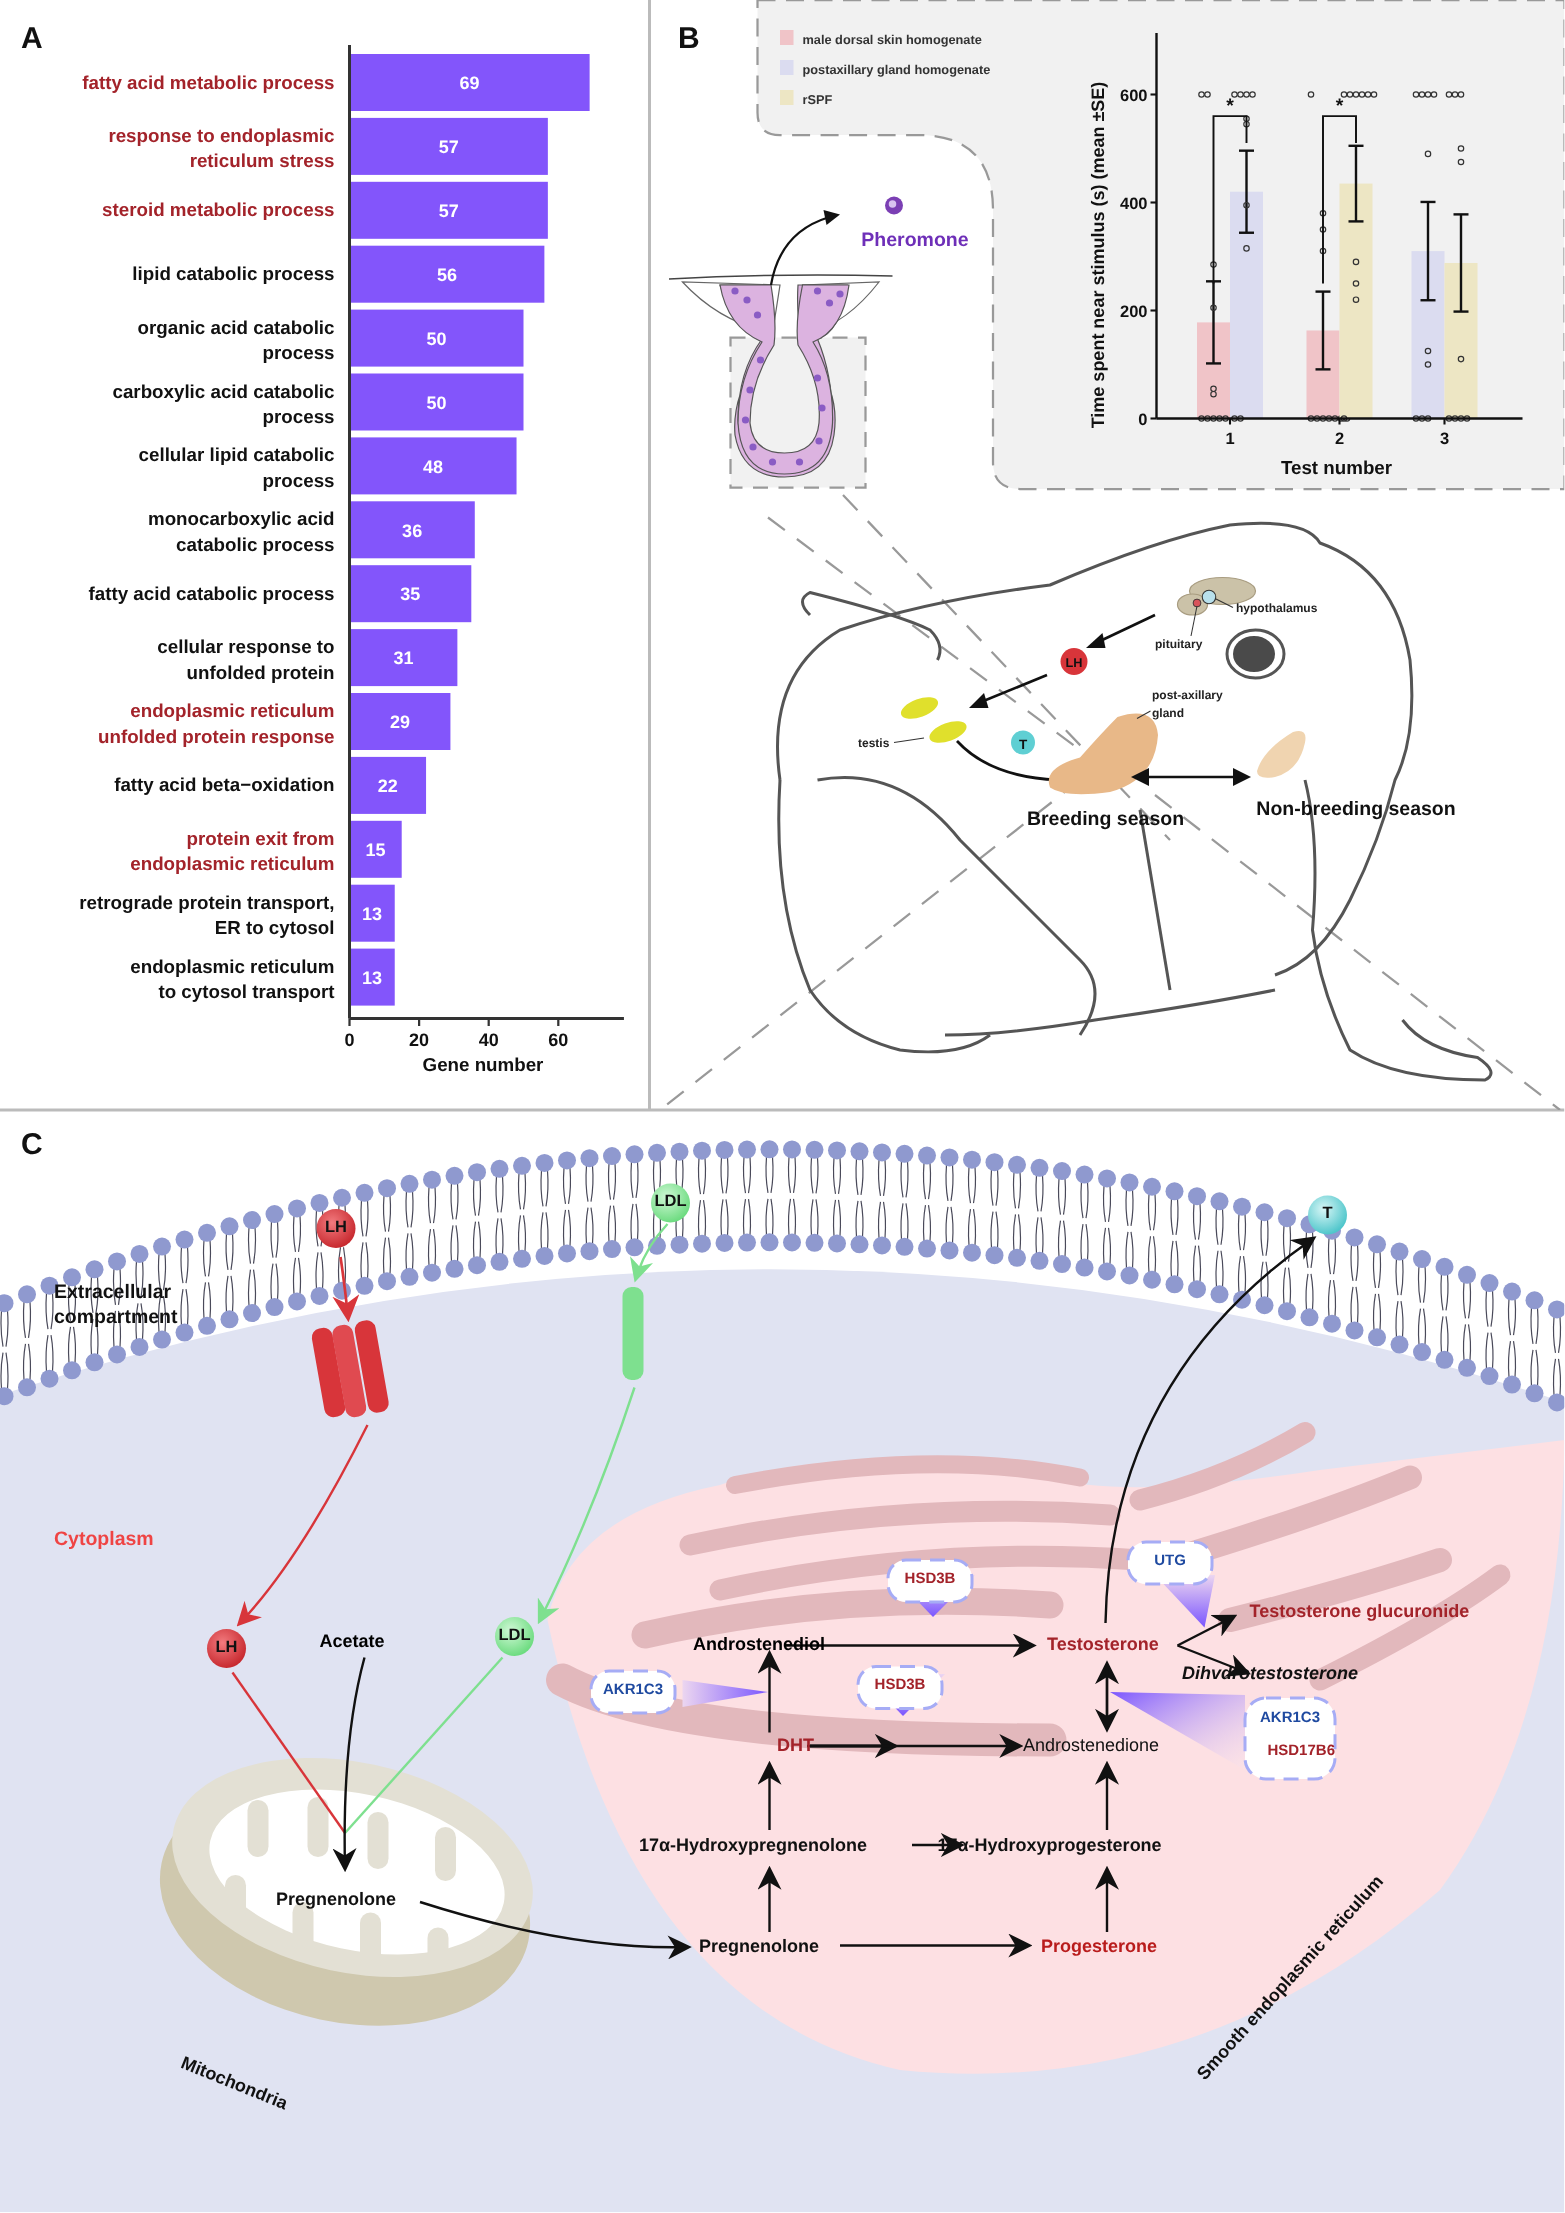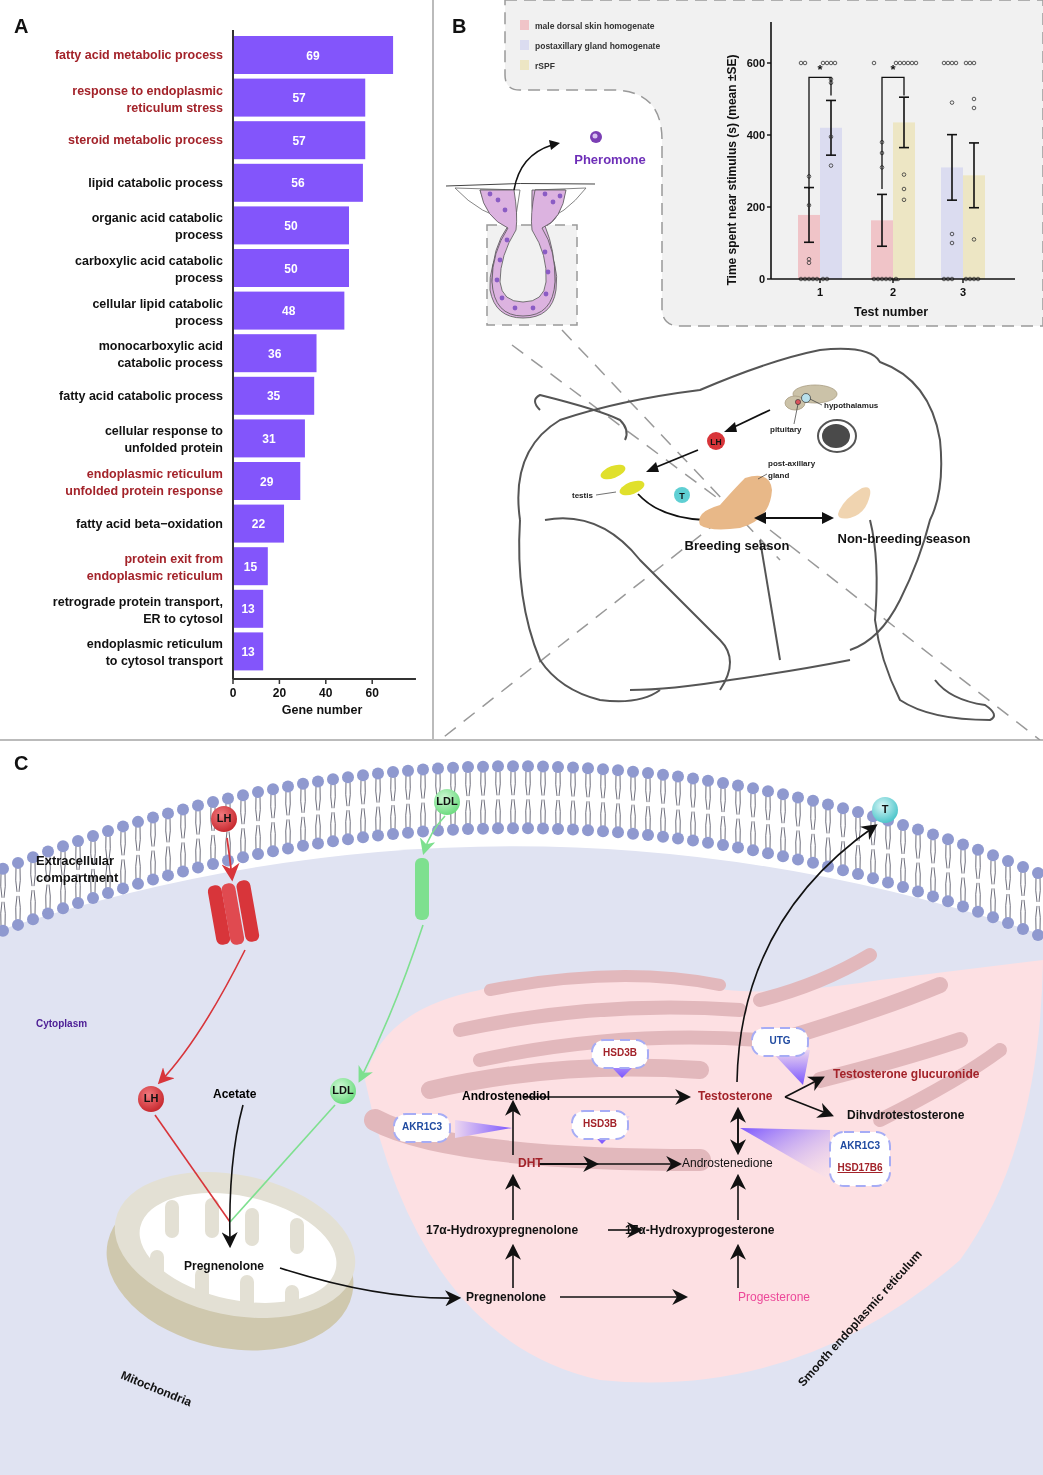--- a/index.html
+++ b/index.html
@@ -718,41 +718,41 @@
   </g>
   <g>
     <rect x="830" y="1132" width="60" height="54" rx="14" fill="#fff" stroke="#a6acf5" stroke-width="2" stroke-dasharray="10,6"></rect>
   </g>
 </svg>
 
 <div class="abs" style="left:36px;top:852px;font-size:13px;font-weight:bold;color:#111;line-height:17px;">
   <div>Extracellular</div>
   <div>compartment</div>
 </div>
-<div class="abs" style="left:36px;top:1018px;font-size:10px;font-weight:bold;color:#4c1d95;">Cytoplasm</div>
+<div class="abs" style="left:36px;top:1018px;font-size:13px;font-weight:bold;color:#ef4444;">Cytoplasm</div>
 
 <div class="abs" style="left:212px;top:812px;width:24px;text-align:center;font-size:11px;font-weight:bold;color:#111;">LH</div>
 <div class="abs" style="left:431px;top:795px;width:32px;text-align:center;font-size:11px;font-weight:bold;color:#111;">LDL</div>
 <div class="abs" style="left:873px;top:803px;width:24px;text-align:center;font-size:11px;font-weight:bold;color:#111;">T</div>
 <div class="abs" style="left:139px;top:1092px;width:24px;text-align:center;font-size:11px;font-weight:bold;color:#111;">LH</div>
 <div class="abs" style="left:327px;top:1084px;width:32px;text-align:center;font-size:11px;font-weight:bold;color:#111;">LDL</div>
 <div class="abs" style="left:213px;top:1087px;font-size:12px;font-weight:bold;color:#000000;">Acetate</div>
 <div class="abs" style="left:184px;top:1259px;font-size:12px;font-weight:bold;color:#111;">Pregnenolone</div>
 <div class="abs" style="left:124px;top:1368px;font-size:12px;font-weight:bold;color:#111;transform:rotate(22deg);transform-origin:left top;">Mitochondria</div>
 <div class="abs" style="left:795px;top:1380px;font-size:12px;font-weight:bold;color:#111;transform:rotate(-48deg);transform-origin:left top;white-space:nowrap;">Smooth endoplasmic reticulum</div>
 
 <div class="abs" style="left:462px;top:1089px;font-size:12px;font-weight:bold;color:#000000;">Androstenediol</div>
 <div class="abs" style="left:698px;top:1089px;font-size:12px;font-weight:bold;color:#a3232a;">Testosterone</div>
 <div class="abs" style="left:833px;top:1067px;font-size:12px;font-weight:bold;color:#a3232a;">Testosterone glucuronide</div>
-<div class="abs" style="left:847px;top:1108px;font-size:12px;font-weight:bold;color:#111;">Dihvdrotestosterone</div>
+<div class="abs" style="left:788px;top:1108px;font-size:12px;font-weight:bold;color:#111;font-style:italic;">Dihvdrotestosterone</div>
 <div class="abs" style="left:498px;top:1156px;font-size:12px;font-weight:bold;color:#a3232a;padding-left:20px;">DHT</div>
 <div class="abs" style="left:682px;top:1156px;font-size:12px;font-weight:normal;color:#111;">Androstenedione</div>
 <div class="abs" style="left:426px;top:1223px;font-size:12px;font-weight:bold;color:#111;">17α-Hydroxypregnenolone</div>
 <div class="abs" style="left:625px;top:1223px;font-size:12px;font-weight:bold;color:#111;">17α-Hydroxyprogesterone</div>
 <div class="abs" style="left:466px;top:1290px;font-size:12px;font-weight:bold;color:#111;">Pregnenolone</div>
-<div class="abs" style="left:694px;top:1290px;font-size:12px;font-weight:normal;color:#ec4899;margin-left:44px;">Progesterone</div>
+<div class="abs" style="left:694px;top:1290px;font-size:12px;font-weight:bold;color:#b91c1c;">Progesterone</div>
 
 <div class="abs" style="left:592px;top:1047px;width:56px;text-align:center;font-size:10px;font-weight:bold;color:#a3232a;">HSD3B</div>
 <div class="abs" style="left:572px;top:1118px;width:56px;text-align:center;font-size:10px;font-weight:bold;color:#a3232a;">HSD3B</div>
 <div class="abs" style="left:752px;top:1035px;width:56px;text-align:center;font-size:10px;font-weight:bold;color:#1f4aa0;">UTG</div>
 <div class="abs" style="left:394px;top:1121px;width:56px;text-align:center;font-size:10px;font-weight:bold;color:#1f4aa0;">AKR1C3</div>
 <div class="abs" style="left:830px;top:1140px;width:60px;text-align:center;font-size:10px;font-weight:bold;color:#1f4aa0;">AKR1C3</div>
-<div class="abs" style="left:830px;top:1162px;width:60px;text-align:center;font-size:10px;font-weight:bold;color:#a3232a;text-decoration:underline;">HSD17B6</div>
+<div class="abs" style="left:830px;top:1162px;width:60px;text-align:right;font-size:10px;font-weight:bold;color:#a3232a;">HSD17B6</div>
 
 </body></html>

